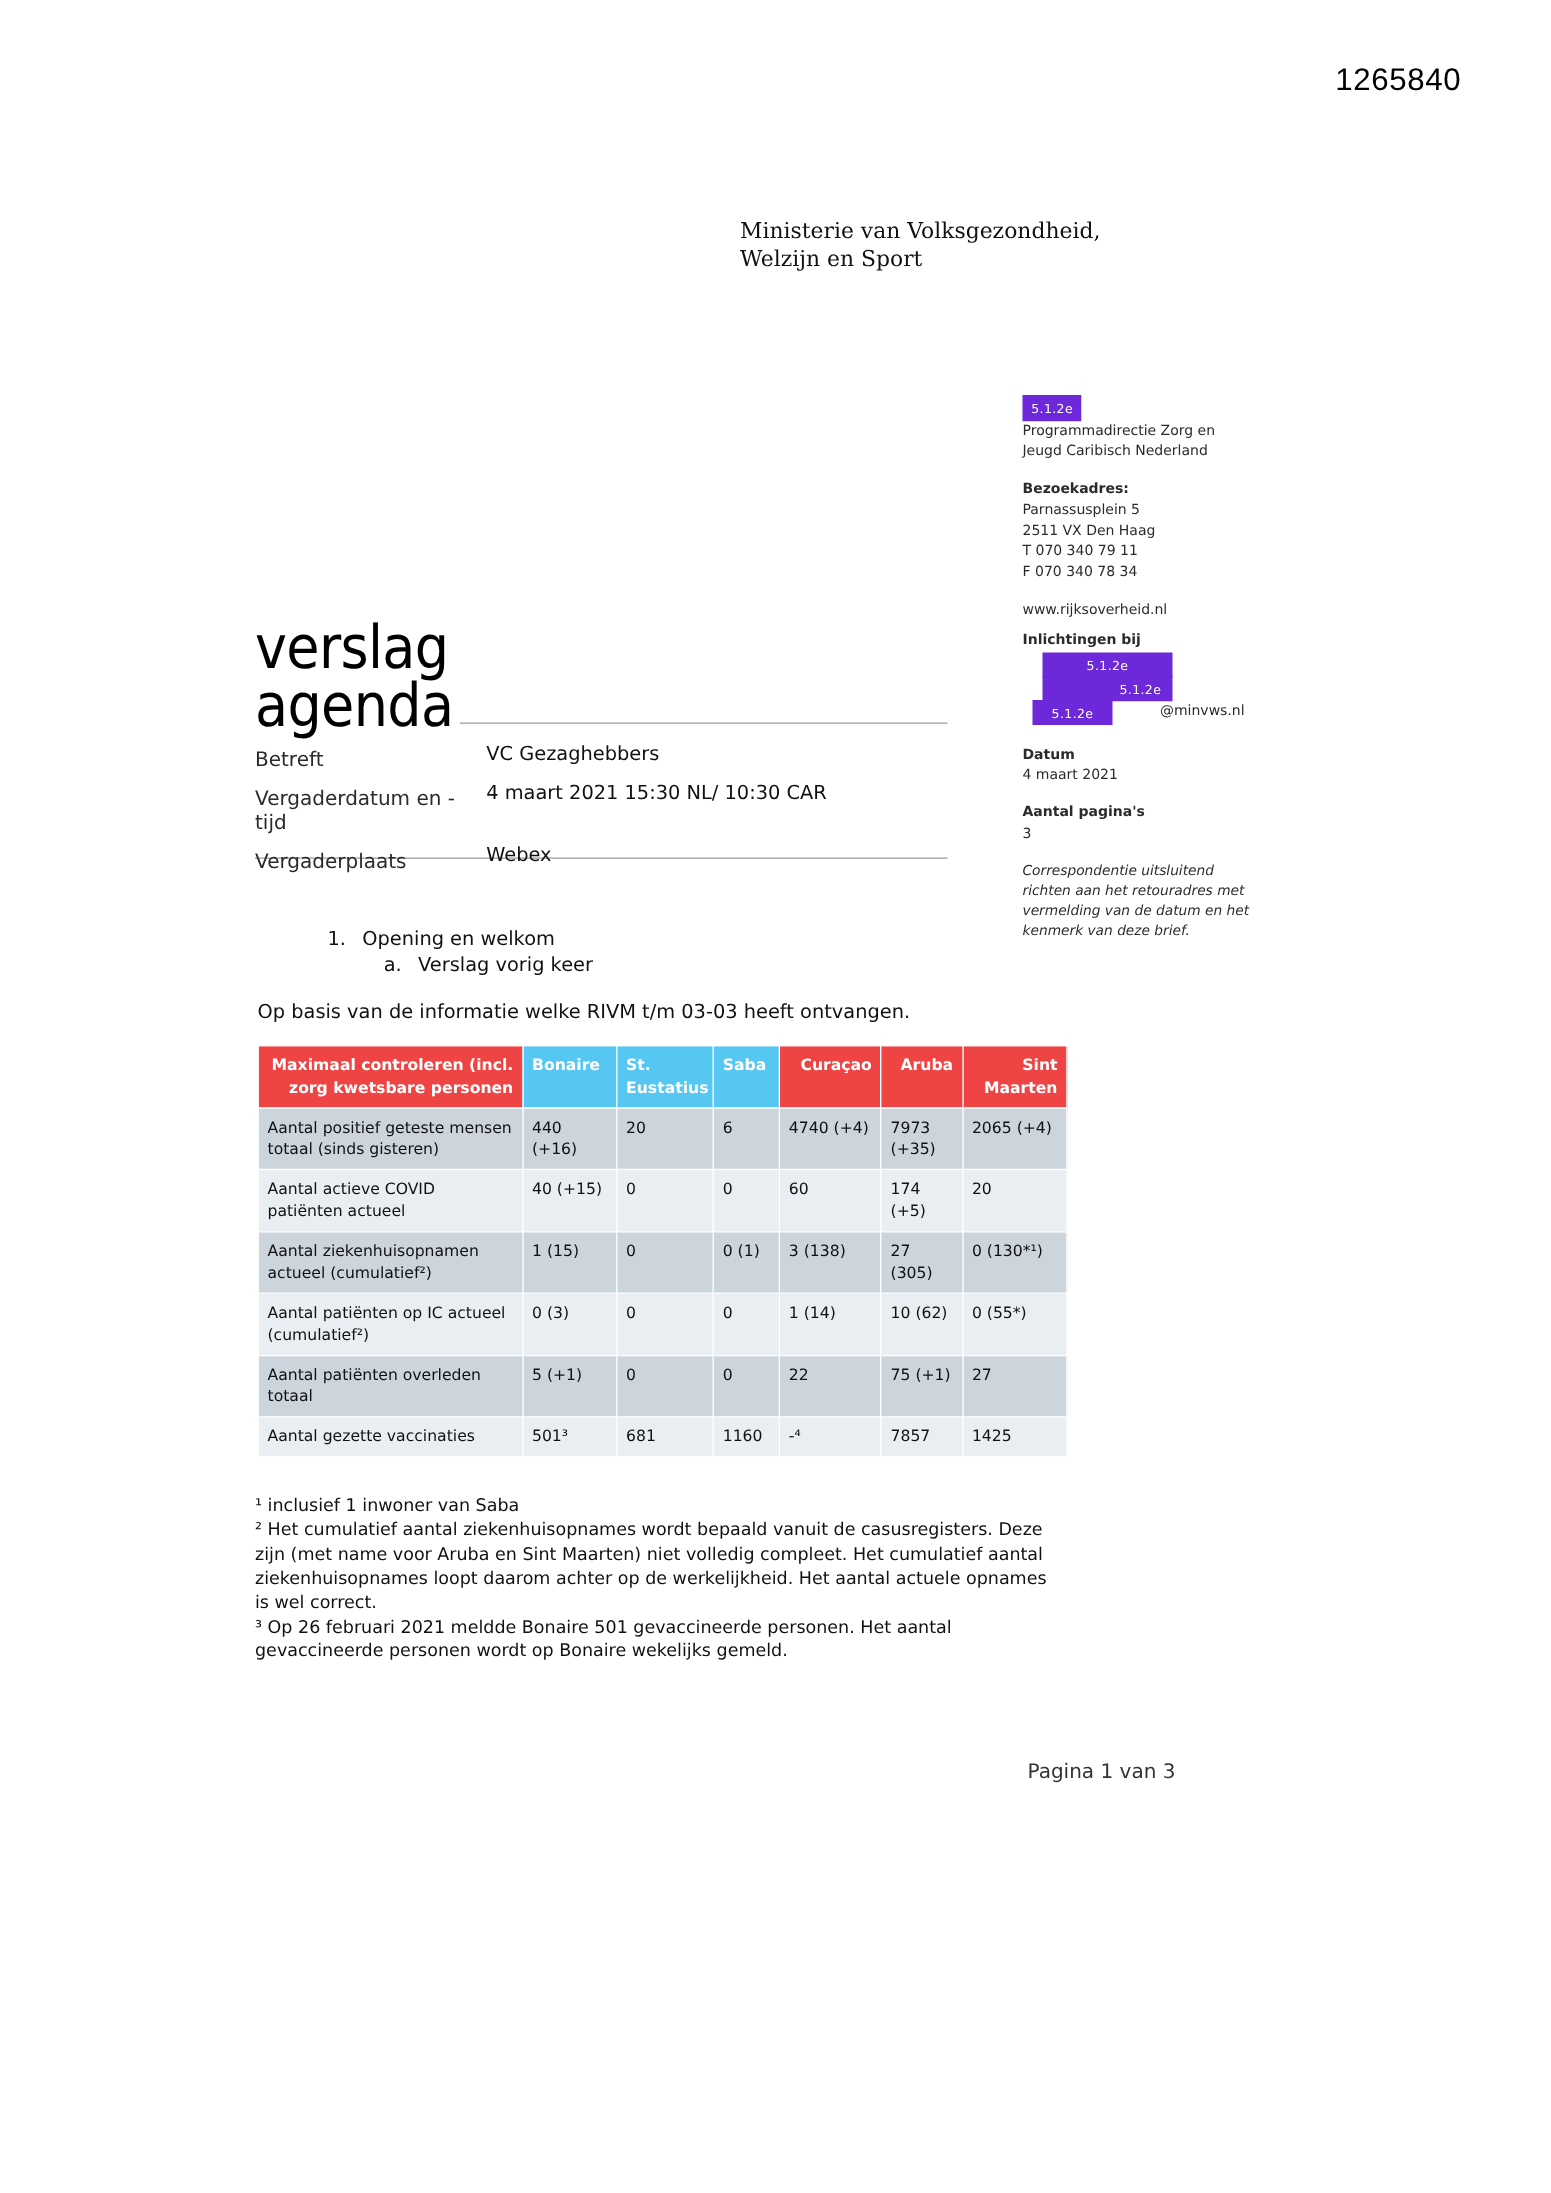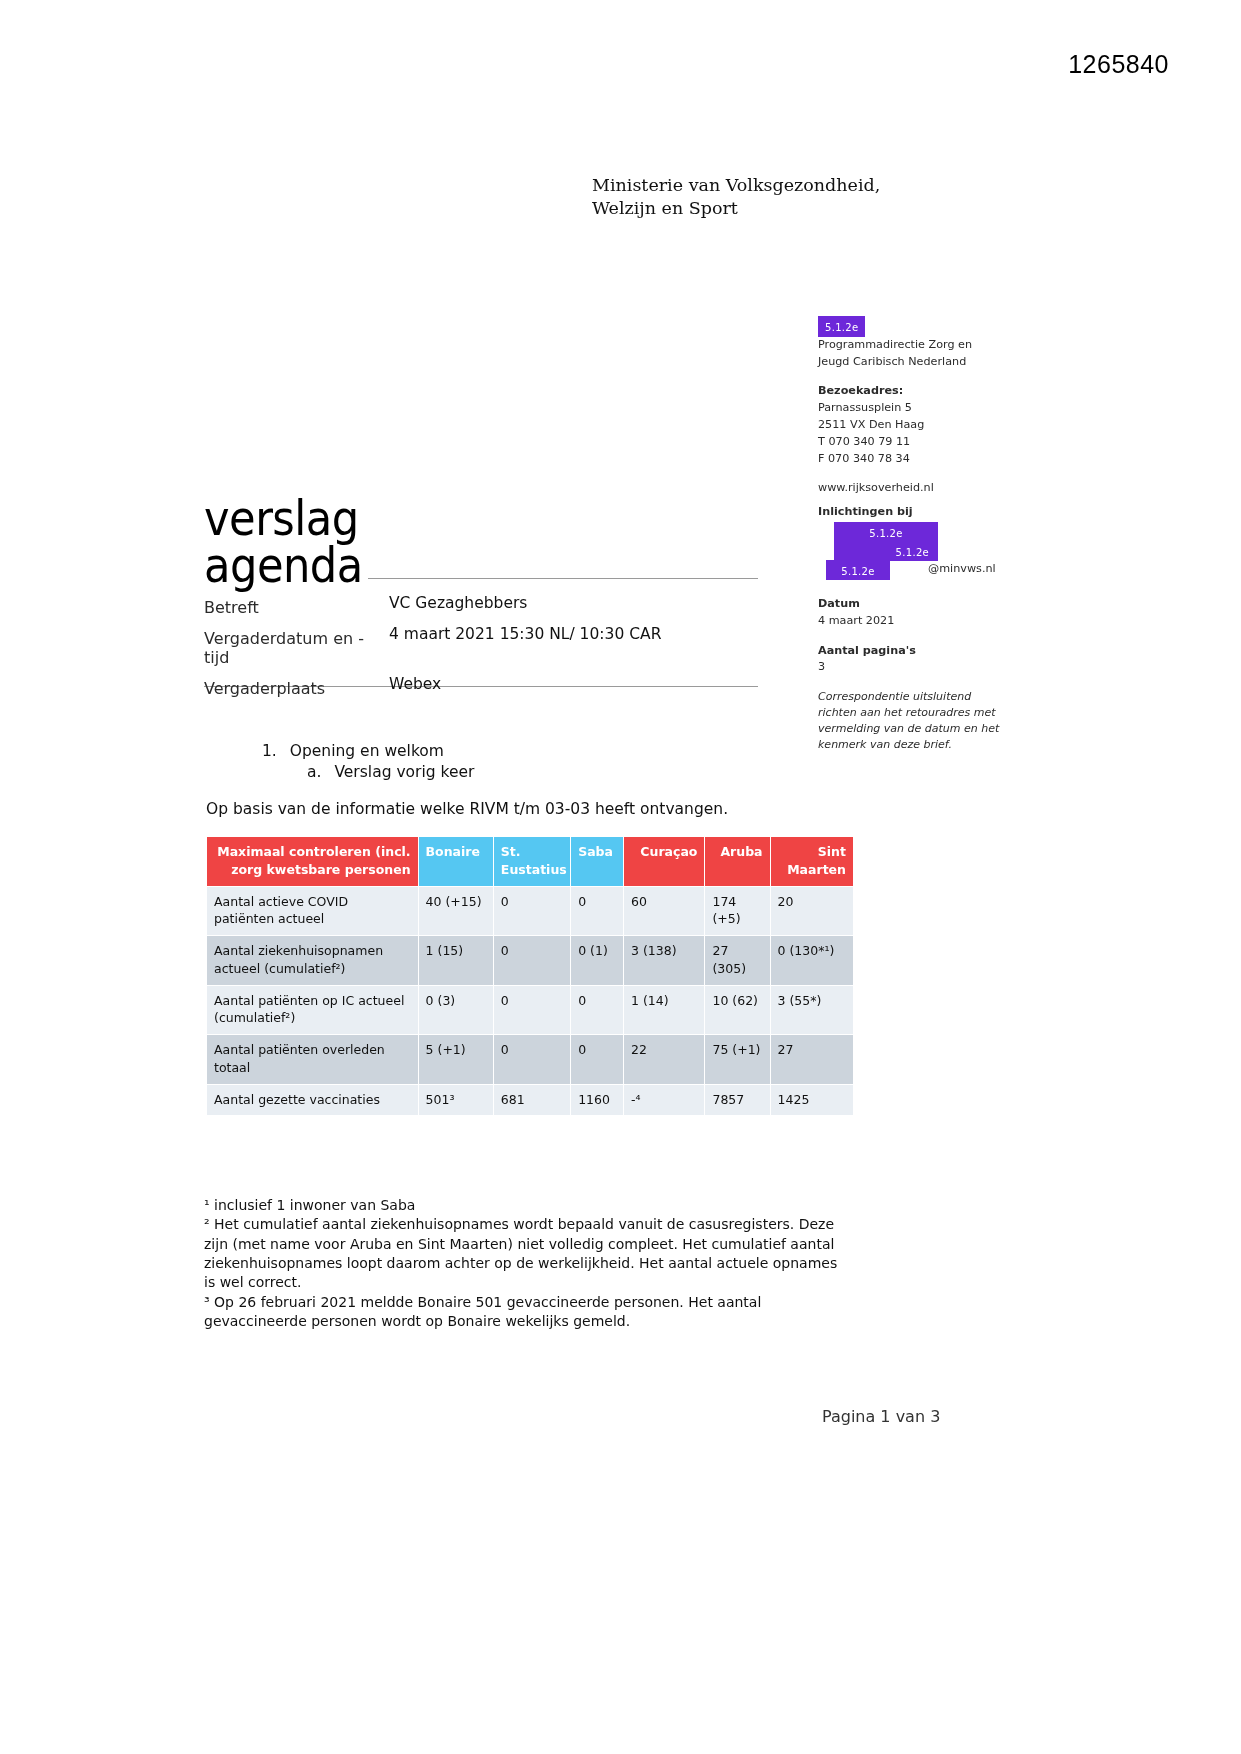--- a/index.html
+++ b/index.html
@@ -216,20 +216,29 @@
         <th class="h-blue">Bonaire</th>
         <th class="h-blue">St. Eustatius</th>
         <th class="h-blue">Saba</th>
         <th class="h-purple">Curaçao</th>
         <th class="h-purple">Aruba</th>
         <th class="h-purple">Sint Maarten</th>
       </tr>
     </thead>
     <tbody>
       <tr>
+        <td class="c-dark">Aantal positief geteste mensen totaal (sinds gisteren)</td>
+        <td class="c-dark">440 (+16)</td>
+        <td class="c-dark">20</td>
+        <td class="c-dark">6</td>
+        <td class="c-dark">4740 (+4)</td>
+        <td class="c-dark">7973 (+35)</td>
+        <td class="c-dark">2065 (+4)</td>
+      </tr>
+      <tr>
         <td class="c-light">Aantal actieve COVID patiënten actueel</td>
         <td class="c-light">40 (+15)</td>
         <td class="c-light">0</td>
         <td class="c-light">0</td>
         <td class="c-light">60</td>
         <td class="c-light">174 (+5)</td>
         <td class="c-light">20</td>
       </tr>
       <tr>
         <td class="c-dark">Aantal ziekenhuisopnamen actueel (cumulatief²)</td>
@@ -240,21 +249,21 @@
         <td class="c-dark">27 (305)</td>
         <td class="c-dark">0 (130*¹)</td>
       </tr>
       <tr>
         <td class="c-light">Aantal patiënten op IC actueel (cumulatief²)</td>
         <td class="c-light">0 (3)</td>
         <td class="c-light">0</td>
         <td class="c-light">0</td>
         <td class="c-light">1 (14)</td>
         <td class="c-light">10 (62)</td>
-        <td class="c-light">3 (55*)</td>
+        <td class="c-light">0 (55*)</td>
       </tr>
       <tr>
         <td class="c-dark">Aantal patiënten overleden totaal</td>
         <td class="c-dark">5 (+1)</td>
         <td class="c-dark">0</td>
         <td class="c-dark">0</td>
         <td class="c-dark">22</td>
         <td class="c-dark">75 (+1)</td>
         <td class="c-dark">27</td>
       </tr>

